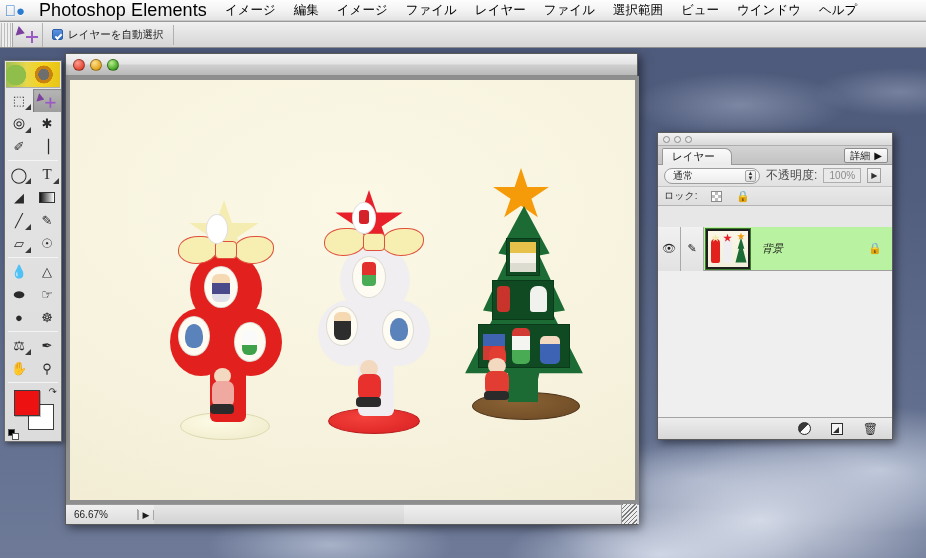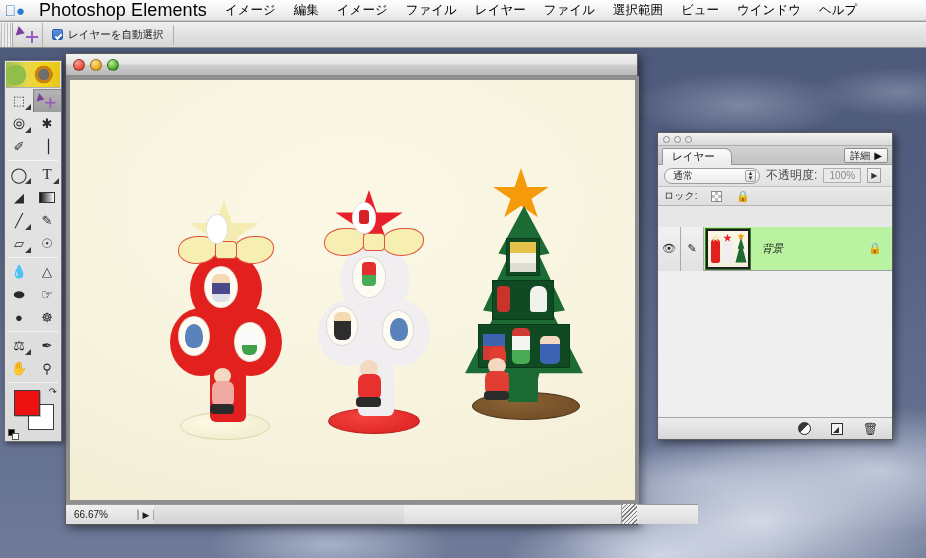--- a/index.html
+++ b/index.html
@@ -182,21 +182,21 @@
     background: #8e8e8e;
     padding: 4px;
   }
   #canvas {
     width: 100%; height: 100%;
     background:
       radial-gradient(ellipse 120% 100% at 50% 30%, #fbf8e6 0%, #f6f2dd 55%, #efe9cd 100%);
     position: relative; overflow: hidden;
   }
   #doc-statusbar {
-    position: absolute; left: 0; bottom: 0; width: 632px; height: 20px;
+    position: absolute; left: 0; bottom: 0; width: 573px; height: 20px;
     background: linear-gradient(180deg,#f0f0f0,#dcdcdc);
     border-top: 1px solid #9a9a9a;
     display: flex; align-items: center;
     font-size: 10px; color: #1c1c1c;
   }
   #sb-zoom { width: 72px; padding-left: 8px; border-right: 1px solid #a8a8a8; }
   #sb-dims { flex: 1; padding-left: 26px; }
   #sb-arrow {
     width: 16px; display: flex; align-items: center; justify-content: center;
     border-left: 1px solid #a8a8a8; border-right: 1px solid #a8a8a8; font-size: 9px;

